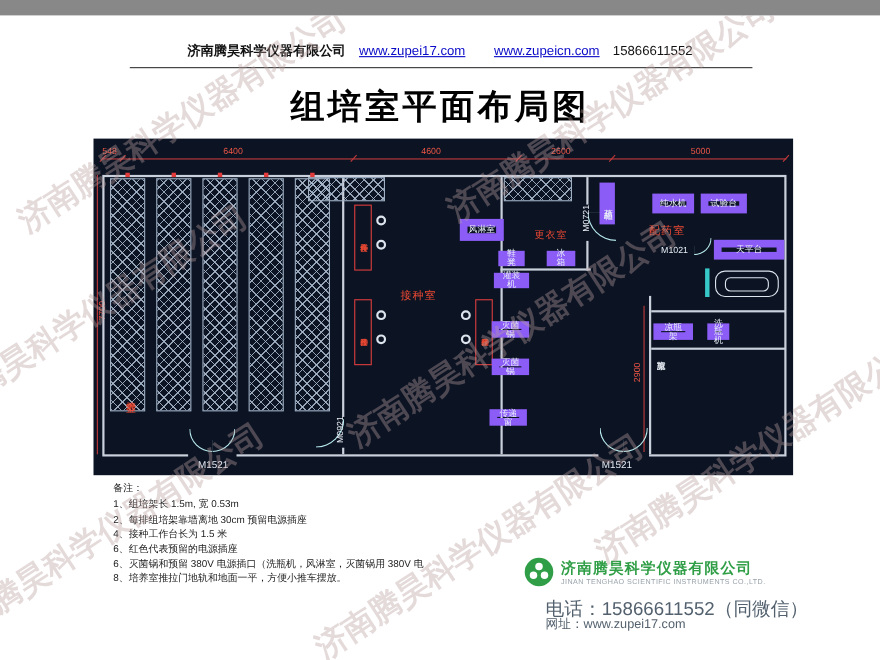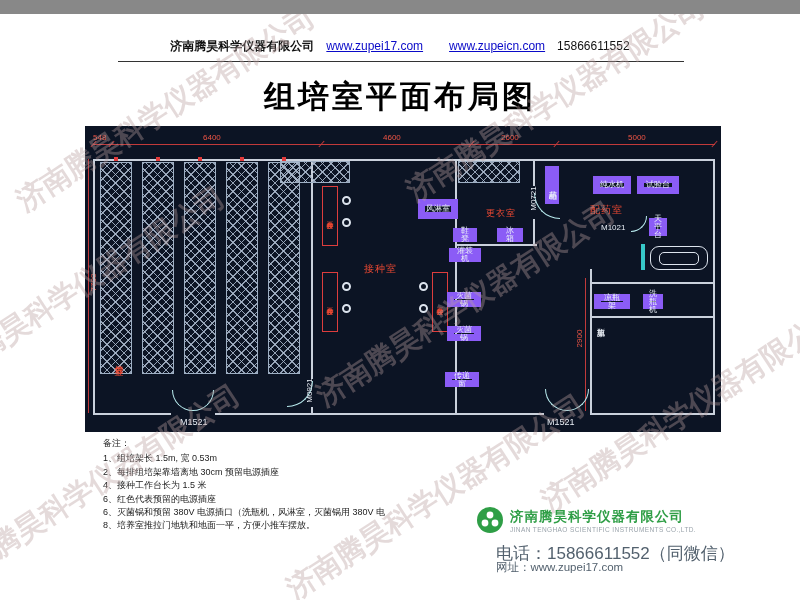--- a/index.html
+++ b/index.html
@@ -141,21 +141,21 @@
     <div class="stool" style="left:257px;top:156px"></div>
     <div class="stool" style="left:257px;top:178px"></div>
     <div class="bench" style="left:347px;top:146px;width:16px;height:60px">接种工作台</div>
     <div class="stool" style="left:334px;top:156px"></div>
     <div class="stool" style="left:334px;top:178px"></div>
 
     <div class="eq" style="left:333px;top:73px;width:40px;height:20px">风淋室</div>
     <div class="eq vt" style="left:460px;top:40px;width:14px;height:38px">药品柜</div>
     <div class="eq" style="left:508px;top:50px;width:38px;height:18px">纯水机</div>
     <div class="eq" style="left:552px;top:50px;width:42px;height:18px">试验台</div>
-    <div class="eq" style="left:564px;top:92px;width:18px;height:18px">天平台</div>
+    <div class="eq" style="left:564px;top:92px;width:64px;height:18px">天平台</div>
     <div class="eq" style="left:368px;top:102px;width:24px;height:13px">鞋凳</div>
     <div class="eq" style="left:412px;top:102px;width:26px;height:14px">冰箱</div>
     <div class="eq" style="left:364px;top:122px;width:32px;height:13px">灌装机</div>
     <div class="cyanbar" style="left:556px;top:118px;width:4px;height:26px"></div>
     <div class="sink" style="left:565px;top:120px;width:58px;height:24px">
       <div class="sink-inner" style="left:8px;top:5px;width:40px;height:13px"></div>
     </div>
     <div class="eq" style="left:362px;top:166px;width:34px;height:15px">灭菌锅</div>
     <div class="eq" style="left:362px;top:200px;width:34px;height:15px">灭菌锅</div>
     <div class="eq" style="left:360px;top:246px;width:34px;height:15px">传递窗</div>

